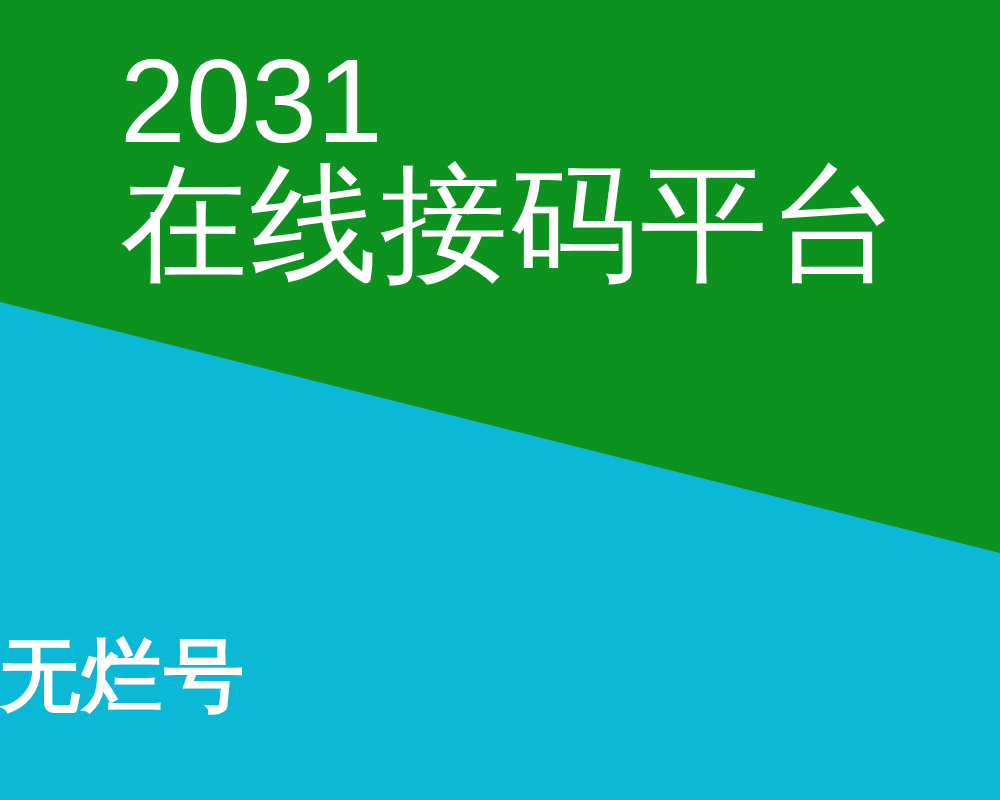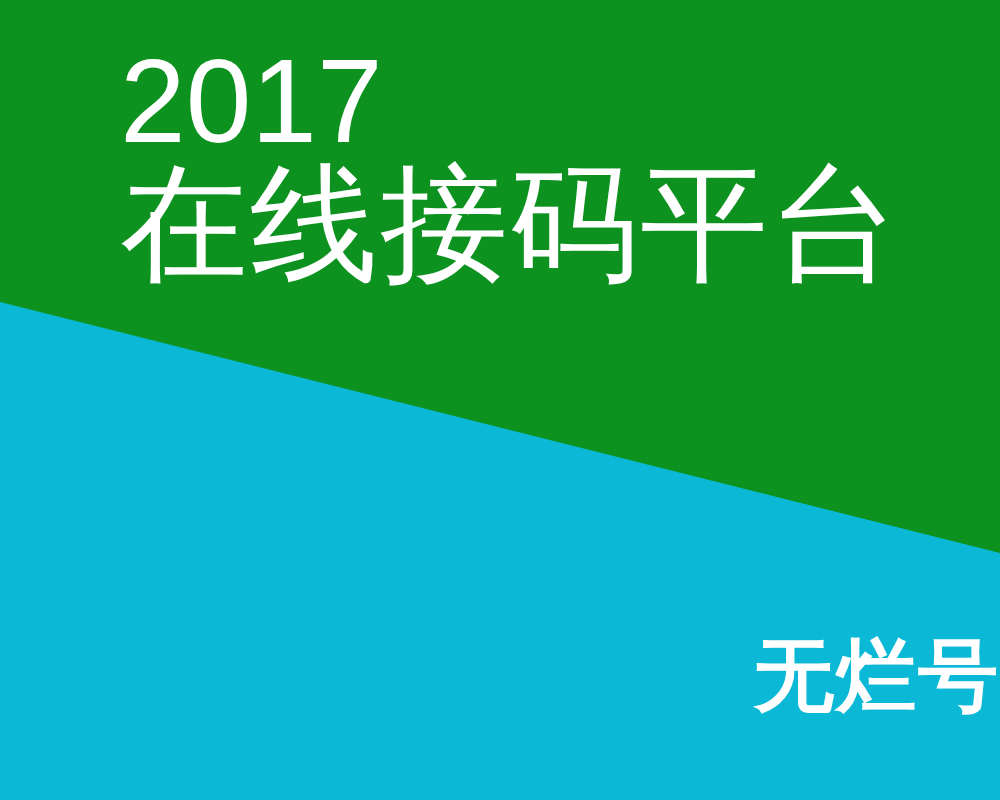--- a/index.html
+++ b/index.html
@@ -47,41 +47,41 @@
     font-weight: 400;
     letter-spacing: 2px;
     white-space: nowrap;
     margin-top: -6px;
   }
   .tagline-block {
     position: absolute;
     left: 0;
     top: 636px;
     width: 1000px;
-    text-align: right;
+    text-align: left;
   }
   .tagline-text {
     display: inline-block;
     color: #ffffff;
     font-size: 80px;
     line-height: 1.0;
     font-weight: 700;
     letter-spacing: 2px;
     white-space: nowrap;
   }
 </style>
 </head>
 <body>
 
 <div id="poster">
 
   <div id="cyan-wedge"></div>
 
   <div class="headline-block">
-    <div class="headline-year">2017</div>
+    <div class="headline-year">2031</div>
     <div class="headline-title">在线接码平台</div>
   </div>
 
   <div class="tagline-block">
     <span class="tagline-text">无烂号</span>
   </div>
 
 </div>
 
 </body></html>

